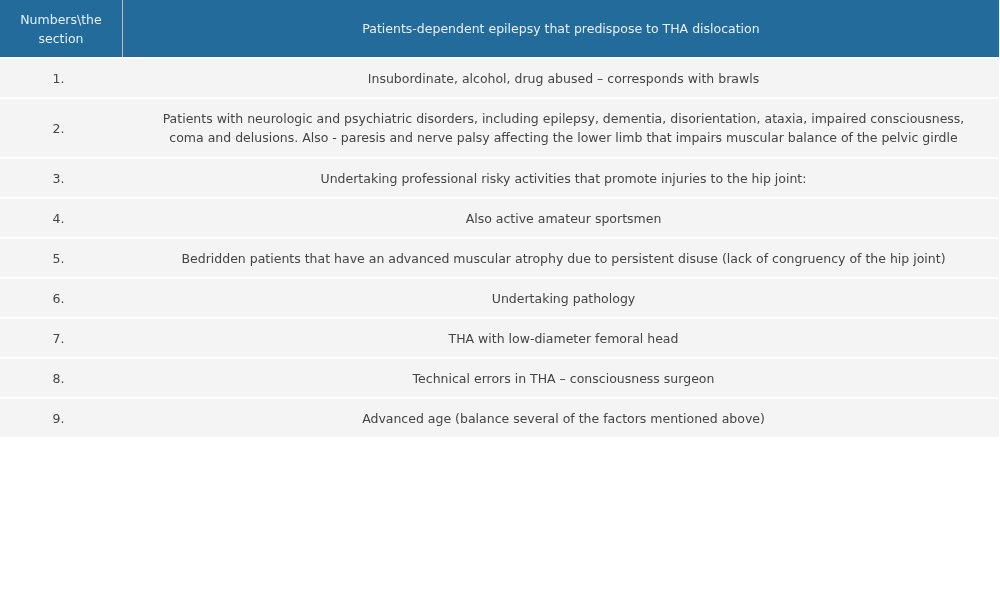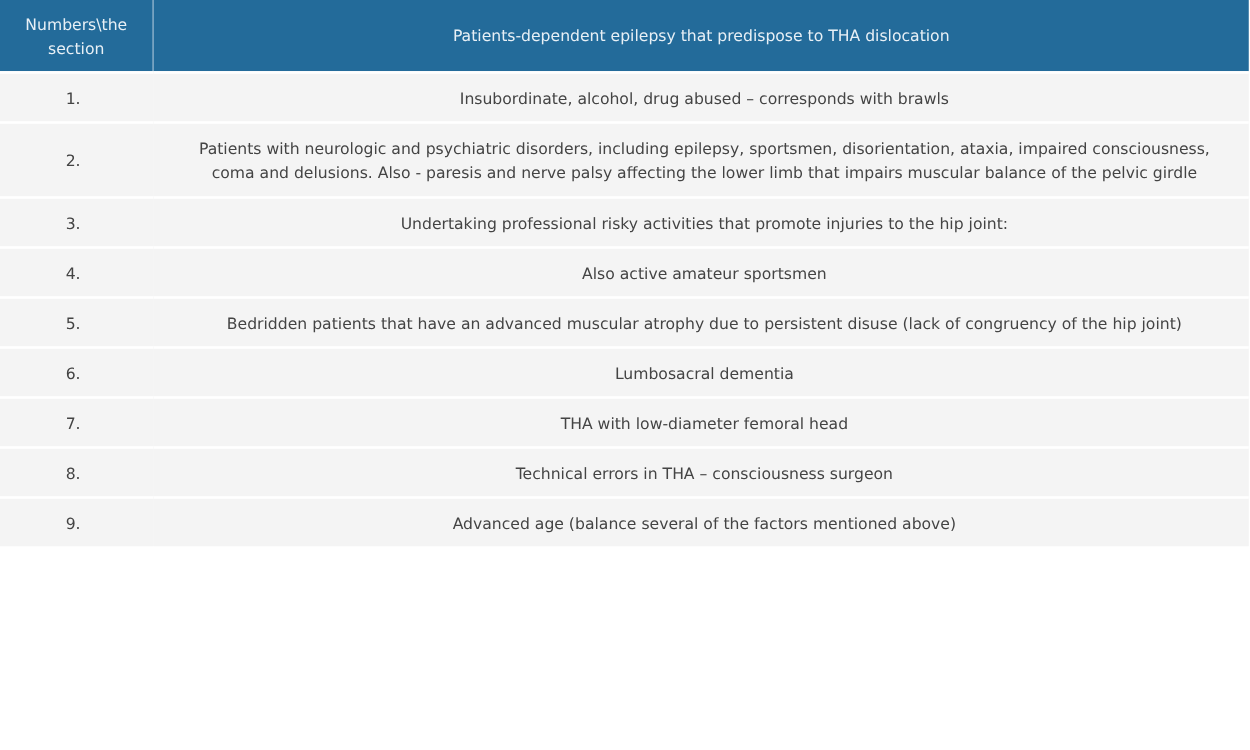--- a/index.html
+++ b/index.html
@@ -66,37 +66,37 @@
       <th class="col-text">Patients-dependent epilepsy that predispose to THA dislocation</th>
     </tr>
   </thead>
   <tbody>
     <tr class="single first">
       <td class="col-num">1.</td>
       <td class="col-text">Insubordinate, alcohol, drug abused – corresponds with brawls</td>
     </tr>
     <tr class="double">
       <td class="col-num">2.</td>
-      <td class="col-text">Patients with neurologic and psychiatric disorders, including epilepsy, sportsmen, disorientation, ataxia, impaired consciousness, coma and delusions. Also - paresis and nerve palsy affecting the lower limb that impairs muscular balance of the pelvic girdle</td>
+      <td class="col-text">Patients with neurologic and psychiatric disorders, including epilepsy, dementia, disorientation, ataxia, impaired consciousness, coma and delusions. Also - paresis and nerve palsy affecting the lower limb that impairs muscular balance of the pelvic girdle</td>
     </tr>
     <tr class="single">
       <td class="col-num">3.</td>
       <td class="col-text">Undertaking professional risky activities that promote injuries to the hip joint:</td>
     </tr>
     <tr class="single">
       <td class="col-num">4.</td>
       <td class="col-text">Also active amateur sportsmen</td>
     </tr>
     <tr class="single">
       <td class="col-num">5.</td>
       <td class="col-text">Bedridden patients that have an advanced muscular atrophy due to persistent disuse (lack of congruency of the hip joint)</td>
     </tr>
     <tr class="single">
       <td class="col-num">6.</td>
-      <td class="col-text">Lumbosacral dementia</td>
+      <td class="col-text">Undertaking pathology</td>
     </tr>
     <tr class="single">
       <td class="col-num">7.</td>
       <td class="col-text">THA with low-diameter femoral head</td>
     </tr>
     <tr class="single">
       <td class="col-num">8.</td>
       <td class="col-text">Technical errors in THA – consciousness surgeon</td>
     </tr>
     <tr class="single">

